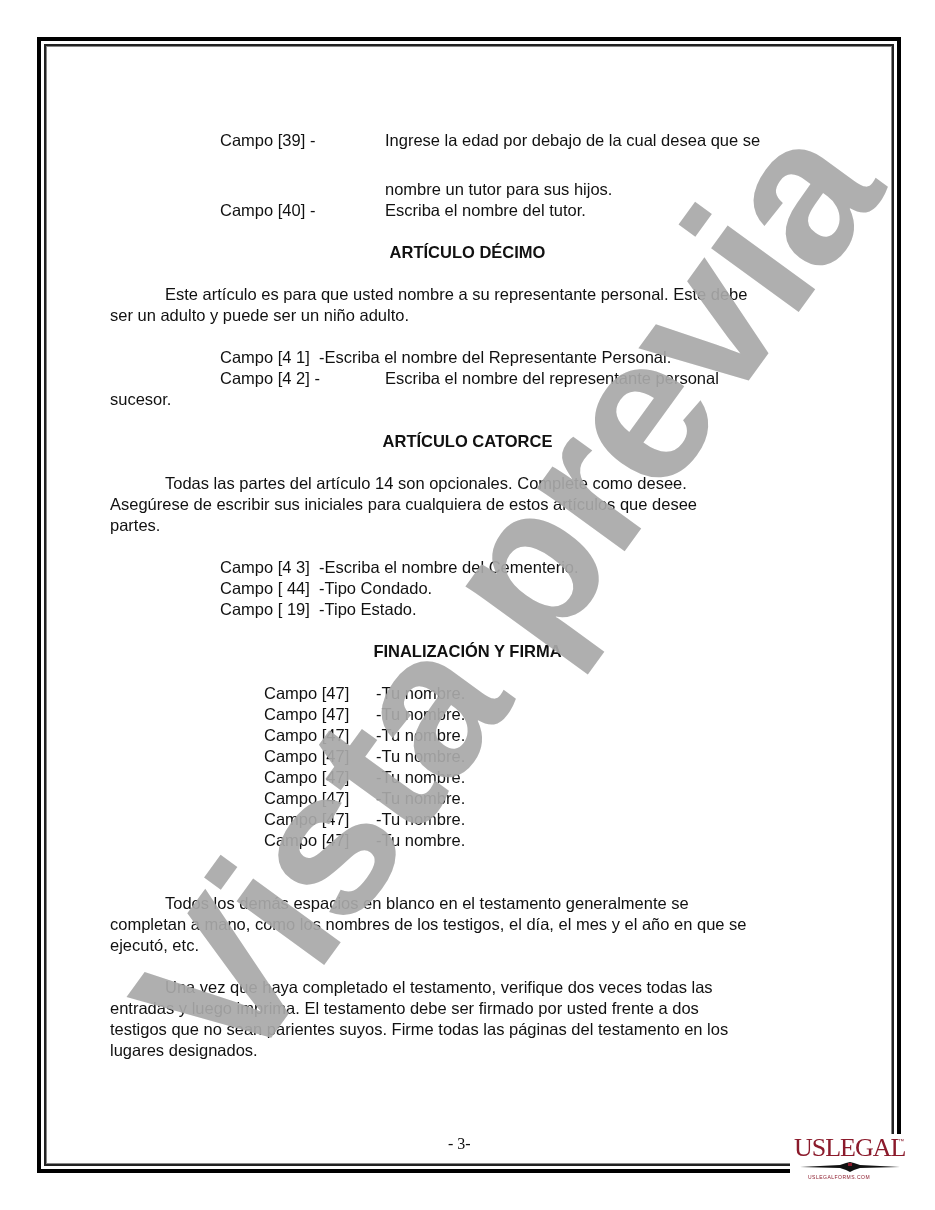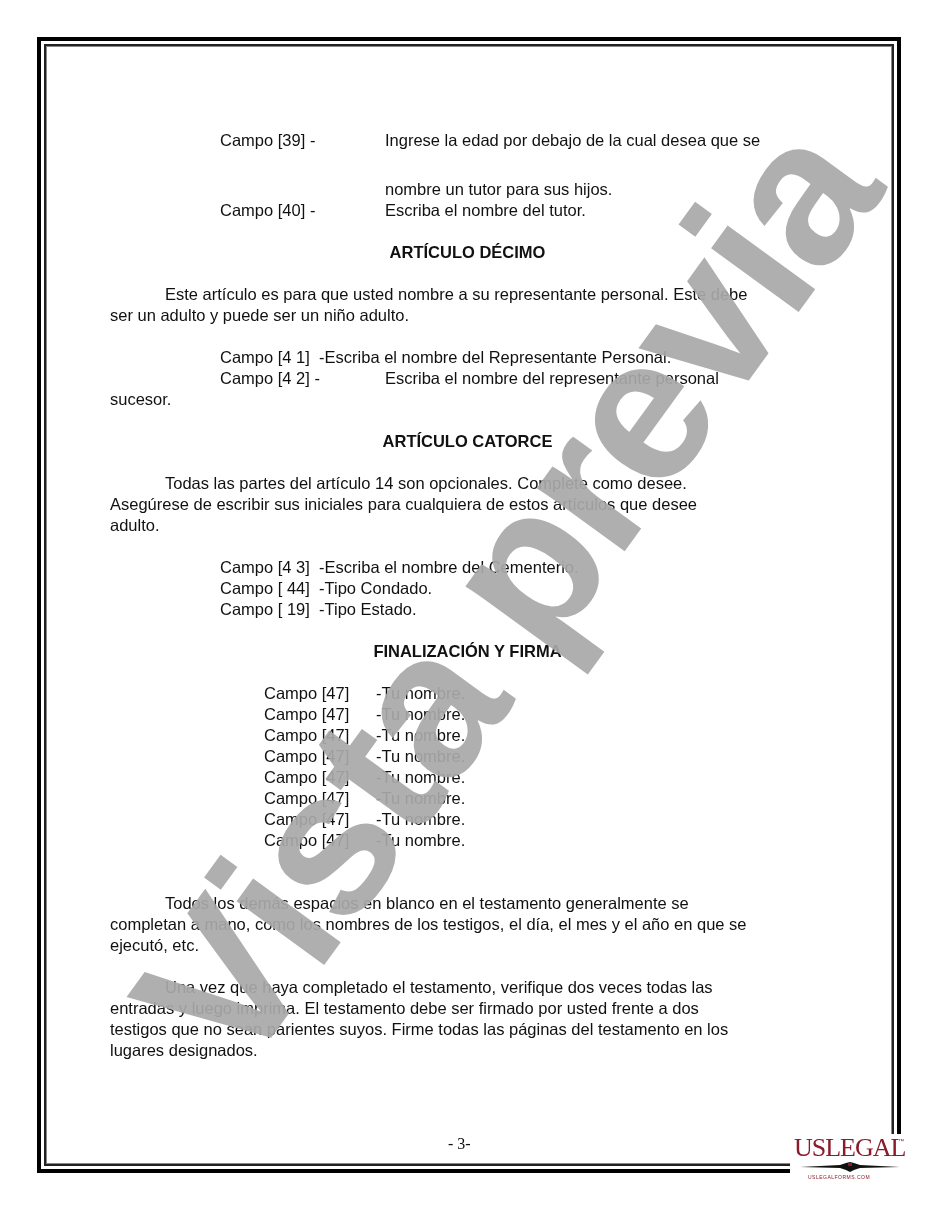--- a/index.html
+++ b/index.html
@@ -173,21 +173,21 @@
     <span class="field-desc">Escriba el nombre del representante personal</span>
   </div>
   <div class="line">sucesor.</div>
 
   <div class="gap"></div>
   <h2 class="heading">ARTÍCULO CATORCE</h2>
   <div class="gap"></div>
 
   <div class="line para-first">Todas las partes del artículo 14 son opcionales. Complete como desee.</div>
   <div class="line">Asegúrese de escribir sus iniciales para cualquiera de estos artículos que desee</div>
-  <div class="line">adulto.</div>
+  <div class="line">partes.</div>
   <div class="gap"></div>
   <div class="line indent-field">Campo [4 3]  -Escriba el nombre del Cementerio.</div>
   <div class="line indent-field">Campo [ 44]  -Tipo Condado.</div>
   <div class="line indent-field">Campo [ 19]  -Tipo Estado.</div>
 
   <div class="gap"></div>
   <h2 class="heading">FINALIZACIÓN Y FIRMA</h2>
   <div class="gap"></div>
 
   <div class="line indent-field"><span class="inline-label">Campo [47]</span><span>-Tu nombre.</span></div>

